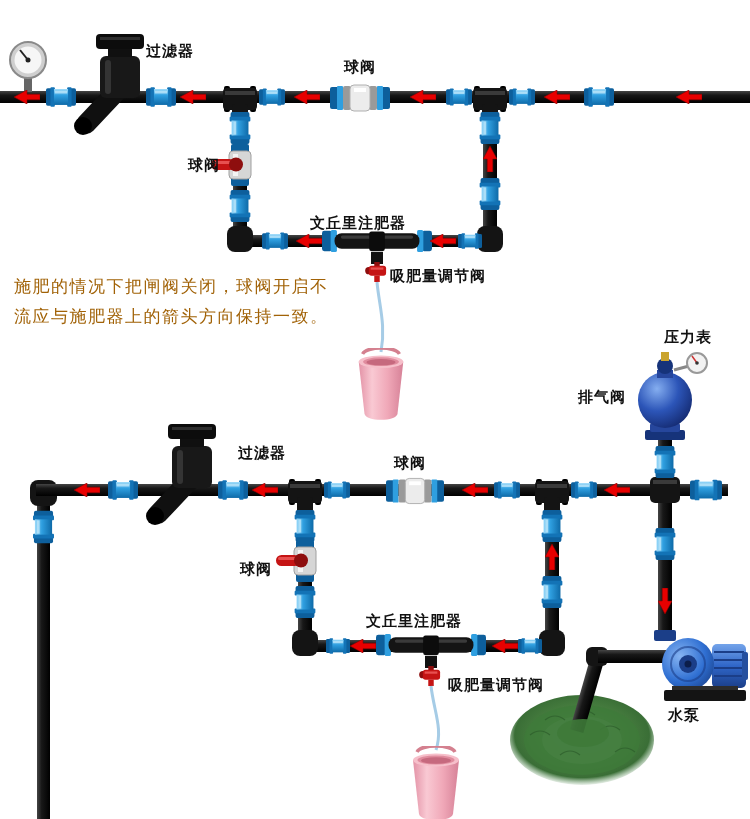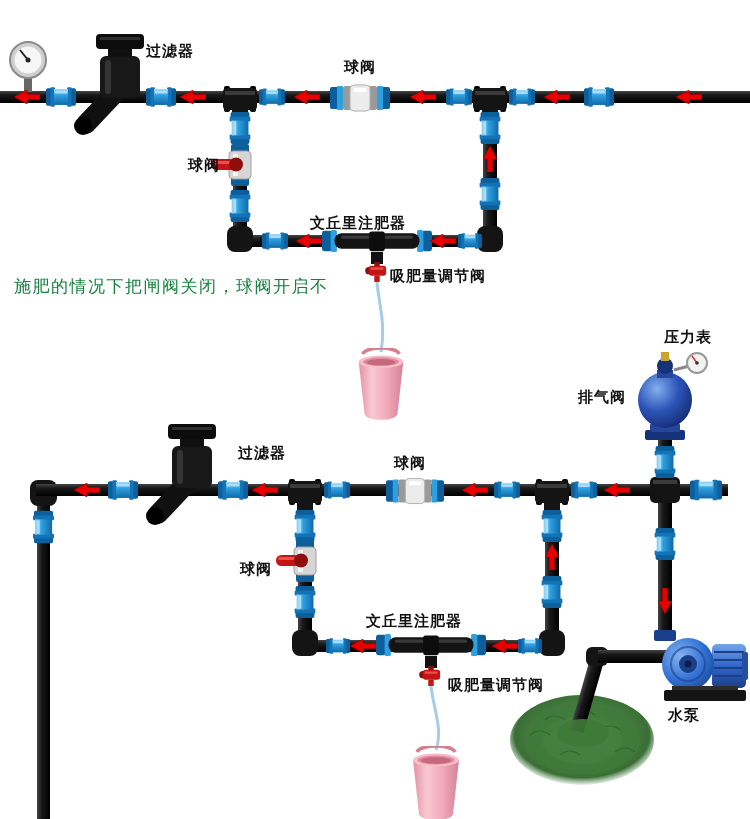--- a/index.html
+++ b/index.html
@@ -7,21 +7,21 @@
   body { font-family:"Liberation Sans", sans-serif; }
   .canvas { position:relative; width:750px; height:819px; background:#fff; overflow:hidden; }
   .layer { position:absolute; left:0; top:0; }
   .lbl {
     position:absolute; font-size:15px; font-weight:700; color:#111;
     white-space:nowrap; letter-spacing:1px;
     font-family:"Liberation Sans", sans-serif;
   }
   .note {
     position:absolute; left:14px; top:272px; font-size:17px; font-weight:500;
-    color:#15803d; line-height:30px; letter-spacing:1.5px; white-space:nowrap;
+    color:#a16207; line-height:30px; letter-spacing:1.5px; white-space:nowrap;
   }
 </style>
 </head>
 <body>
 
 <div class="canvas">
 
 <svg class="layer" width="750" height="819" viewBox="0 0 750 819">
   <defs>
     <linearGradient id="gPipeH" x1="0" y1="0" x2="0" y2="1">
@@ -327,20 +327,21 @@
 </svg>
 
 <div class="lbl" style="left:146px;top:42px">过滤器</div>
 <div class="lbl" style="left:344px;top:58px">球阀</div>
 <div class="lbl" style="left:188px;top:156px">球阀</div>
 <div class="lbl" style="left:310px;top:214px">文丘里注肥器</div>
 <div class="lbl" style="left:390px;top:267px">吸肥量调节阀</div>
 
 <div class="note">
   <div>施肥的情况下把闸阀关闭，球阀开启不</div>
+  <div>流应与施肥器上的箭头方向保持一致。</div>
 </div>
 
 <div class="lbl" style="left:664px;top:328px">压力表</div>
 <div class="lbl" style="left:578px;top:388px">排气阀</div>
 <div class="lbl" style="left:238px;top:444px">过滤器</div>
 <div class="lbl" style="left:394px;top:454px">球阀</div>
 <div class="lbl" style="left:240px;top:560px">球阀</div>
 <div class="lbl" style="left:366px;top:612px">文丘里注肥器</div>
 <div class="lbl" style="left:448px;top:676px">吸肥量调节阀</div>
 <div class="lbl" style="left:668px;top:706px">水泵</div>

